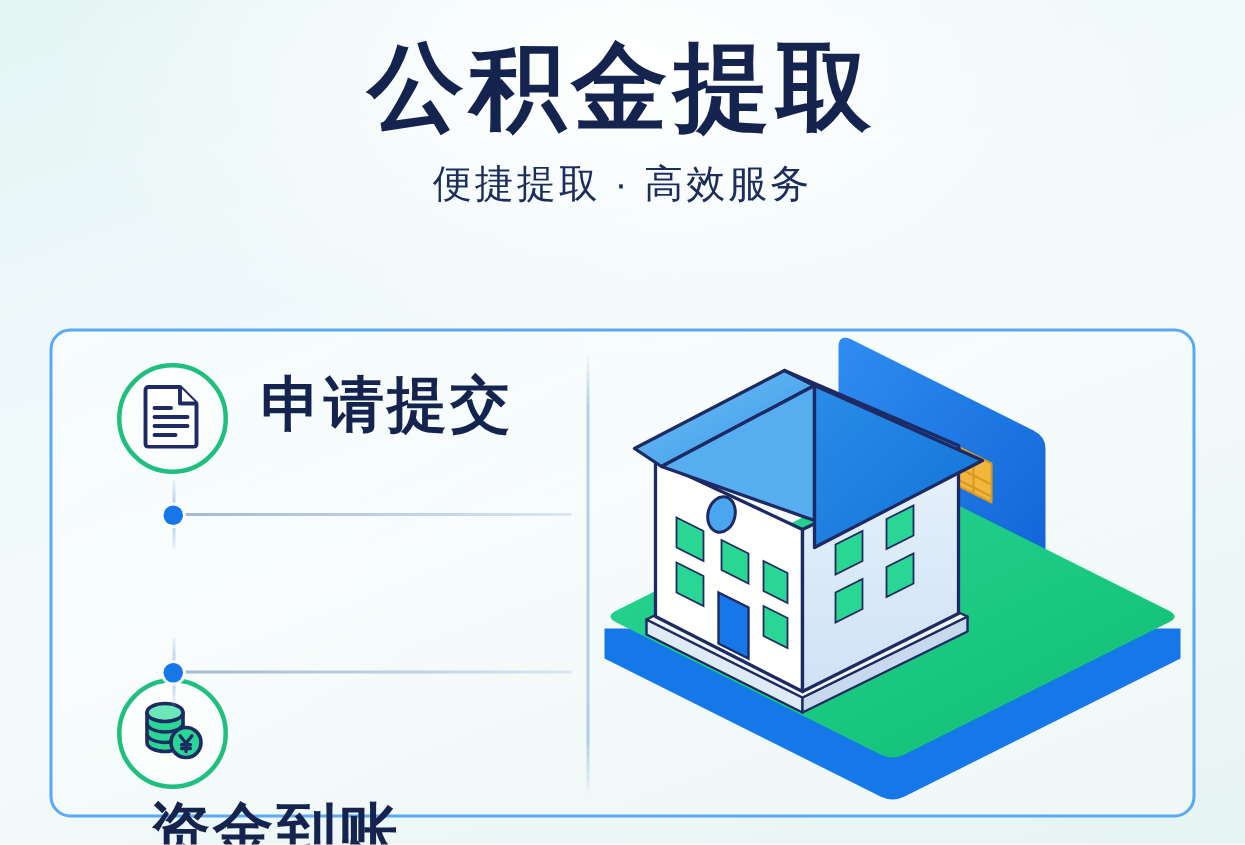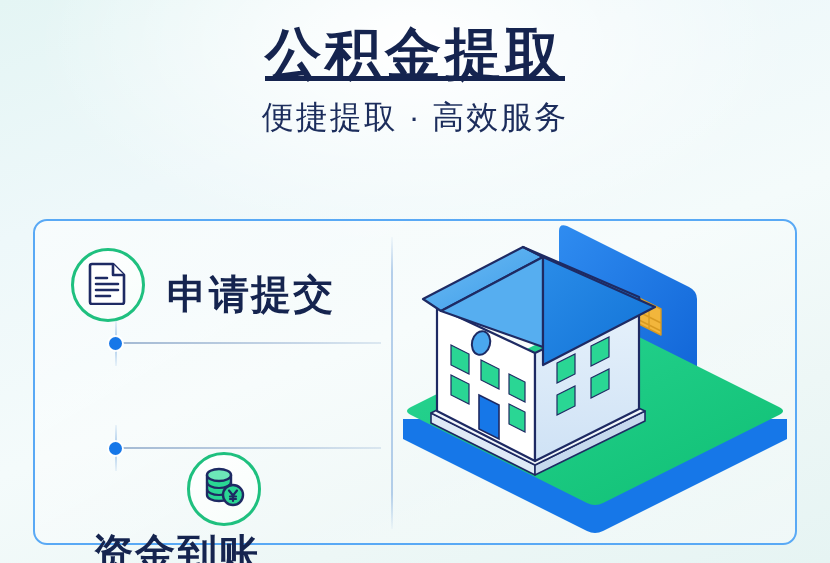--- a/index.html
+++ b/index.html
@@ -26,31 +26,30 @@
   .header {
     position: absolute;
     top: 0;
     left: 0;
     width: 830px;
     text-align: center;
     padding-top: 24px;
     box-sizing: border-box;
   }
   .main-title {
-    font-size: 56px;
+    font-size: 64px;
     line-height: 1.08;
     font-weight: bold;
     color: #15244f;
     letter-spacing: 4px;
     margin: 0;
     text-shadow: 0 1px 0 rgba(255,255,255,0.5);
-    text-decoration: underline;
   }
   .sub-title {
-    font-size: 32px;
+    font-size: 26px;
     line-height: 1.2;
     font-weight: normal;
     color: #1c2d5c;
     letter-spacing: 2px;
     margin: 14px 0 0 0;
   }
 
   
   .panel {
     position: absolute;
@@ -76,24 +75,24 @@
   
   .steps {
     position: absolute;
     left: 0;
     top: 0;
     width: 356px;
     height: 322px;
   }
   .step-row {
     position: absolute;
-    left: 36px;
+    left: 43px;
     height: 80px;
     display: flex;
-    align-items: flex-end;
+    align-items: flex-start;
   }
   .step-row.s0 { top: 21px; }
   .step-row.s1 { top: 126px; }
   .step-row.s2 { top: 231px; flex-direction: column; }
 
   .step-icon {
     width: 74px;
     height: 74px;
     border-radius: 50%;
     border: 3px solid #1fc07f;

